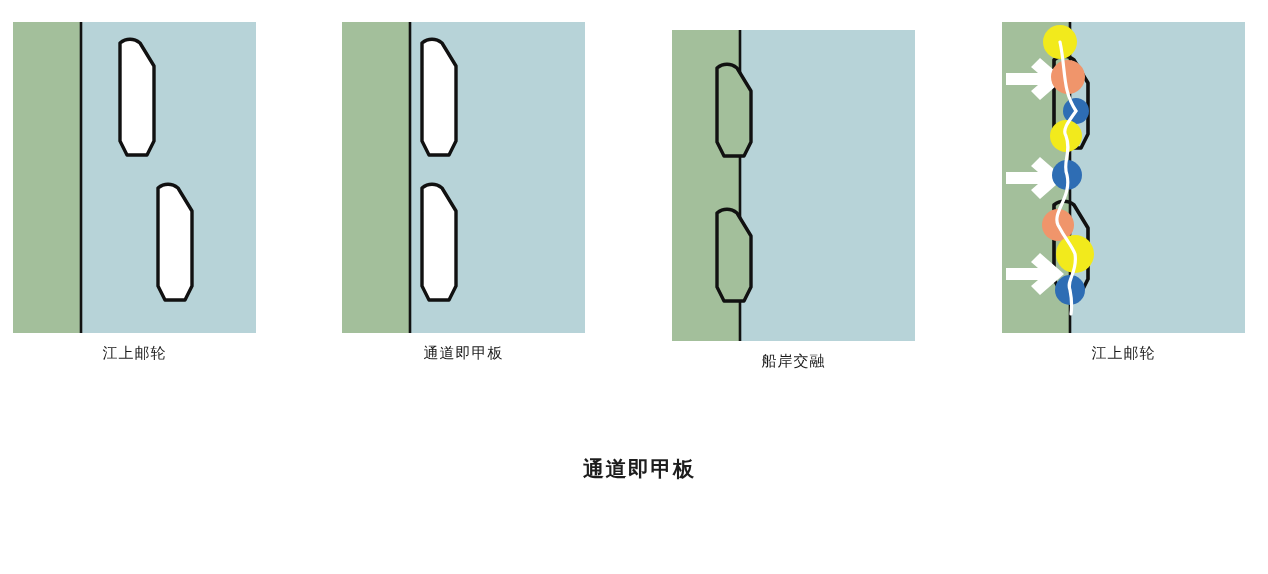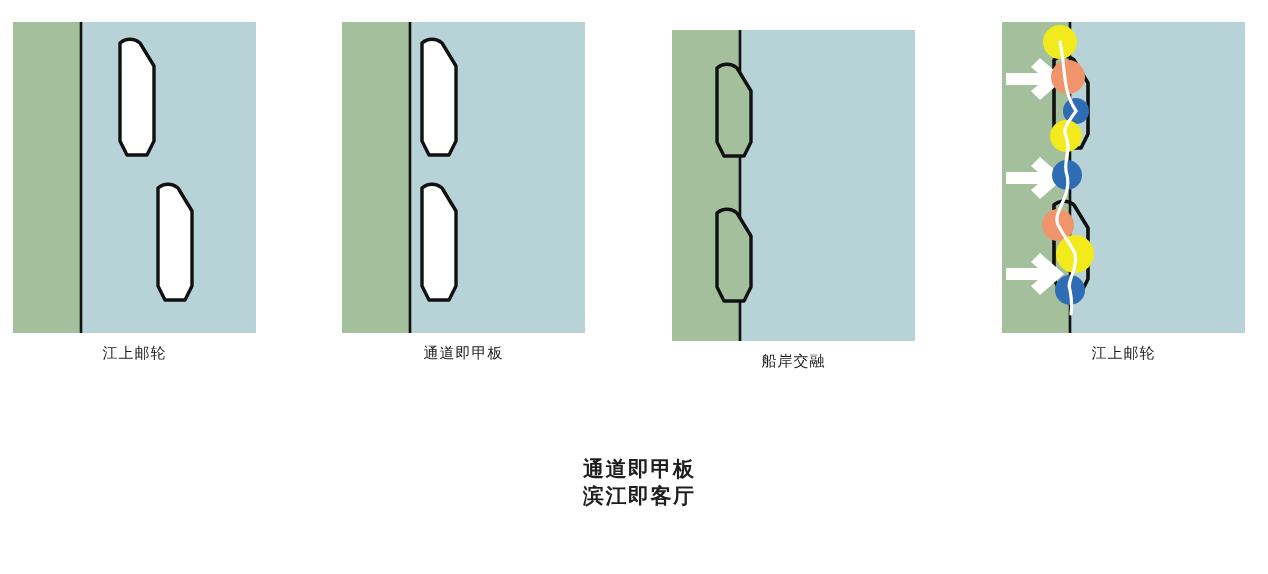--- a/index.html
+++ b/index.html
@@ -131,16 +131,15 @@
       <circle cx="73" cy="232" r="19" fill="#f2ea1c"></circle>
       <circle cx="68" cy="268" r="15" fill="#2e6db4"></circle>
 
       <path d="M 58 20 C 64 48, 60 68, 74 89 C 66 100, 60 108, 64 114 C 70 130, 60 140, 65 153 C 70 175, 50 190, 56 203 C 64 218, 70 224, 73 232 C 76 250, 64 258, 68 268 C 70 278, 70 285, 69 292" fill="none" stroke="#ffffff" stroke-width="3.2" stroke-linecap="round"></path>
     </svg>
   </div>
   <div class="panel-caption" id="caption-4">江上邮轮</div>
 
   <div id="slogan-block">
     <div class="slogan-line">通道即甲板</div>
-    <div class="slogan-line">滨江即客厅</div>
   </div>
 
 </div>
 
 </body></html>

